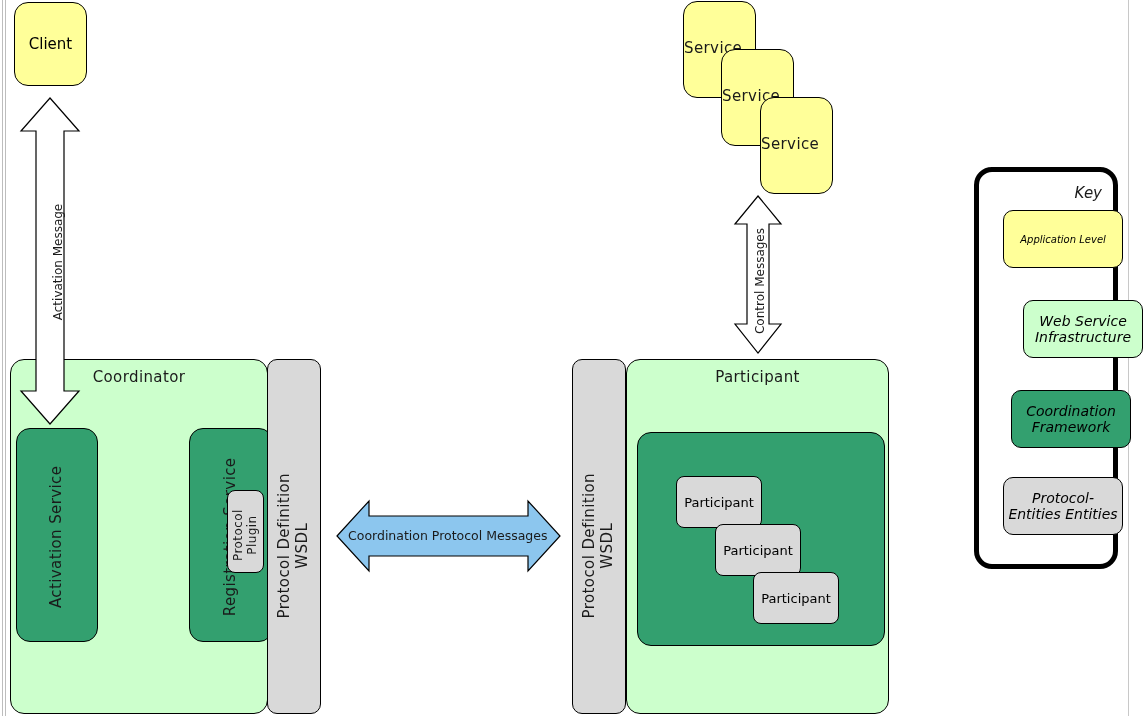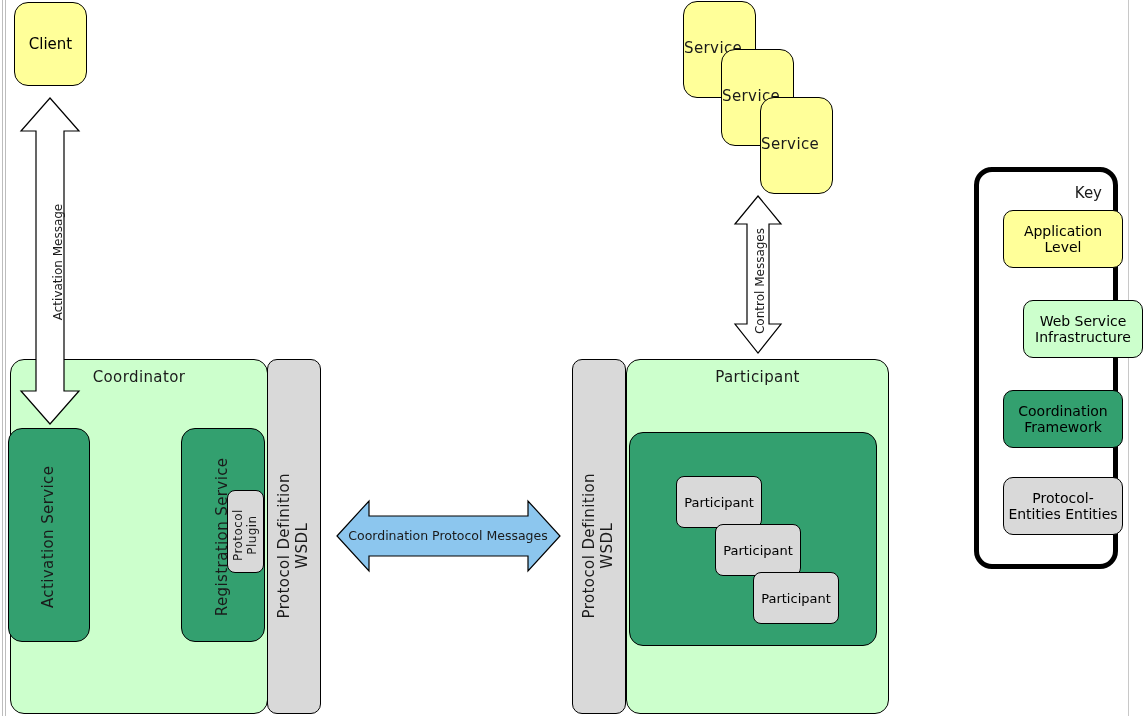--- a/index.html
+++ b/index.html
@@ -15,21 +15,21 @@
   
   .edge-rule{position:absolute;top:0;width:1px;height:716px;background:#bdbdbd;}
 
   .box{position:absolute;box-sizing:border-box;border:1px solid #000;}
   .r-lg{border-radius:14px;}
   .r-md{border-radius:10px;}
   .r-sm{border-radius:8px;}
 
   .yellow{background:#ffff99;}
   .lgreen{background:#ccffcc;}
-  .dgreen{background:#33a06f;}
+  .dgreen{background:#33a06f;margin-left:8px;}
   .grey{background:#d9d9d9;}
 
   .lbl{
     position:absolute;
     color:#1a1a1a;
     letter-spacing:0.4px;
     white-space:pre;
     line-height:1.18;
   }
   .center-lbl{
@@ -120,24 +120,24 @@
   <div class="box r-sm grey fbox" style="left:676px;top:476px;width:86px;height:52px;font-size:13px;">
     <span>Participant</span>
   </div>
   <div class="box r-sm grey fbox" style="left:715px;top:524px;width:86px;height:52px;font-size:13px;">
     <span>Participant</span>
   </div>
   <div class="box r-sm grey fbox" style="left:753px;top:572px;width:86px;height:52px;font-size:13px;">
     <span>Participant</span>
   </div>
 
-  <div class="keypanel" style="left:974px;top:167px;width:144px;height:402px;">
+  <div class="keypanel" style="left:974px;top:167px;width:144px;height:402px;font-style:italic;">
     <span class="key-title" style="right:11px;top:12px;font-size:15px;">Key</span>
 
-    <div class="box r-md yellow fbox" style="left:24px;top:38px;width:120px;height:58px;font-size:14px;">
+    <div class="box r-md yellow fbox" style="left:24px;top:38px;width:120px;height:58px;font-size:10px;">
       <span>Application
 Level</span>
     </div>
     <div class="box r-md lgreen fbox" style="left:24px;top:128px;width:120px;height:58px;font-size:14px;margin-left:20px;">
       <span>Web Service
 Infrastructure</span>
     </div>
     <div class="box r-md dgreen fbox" style="left:24px;top:218px;width:120px;height:58px;font-size:14px;">
       <span>Coordination
 Framework</span>
@@ -154,15 +154,15 @@
 
     <polygon class="arrow-white" points="758,196 781,224 769,224 769,324 781,324 758,353 735,324 747,324 747,224 735,224"></polygon>
 
     <polygon class="arrow-blue" points="337,536 369,501 369,516 528,516 528,501 560,536 528,571 528,556 369,556 369,571"></polygon>
   </svg>
 
   <span class="arrow-lbl vert" style="left:-22px;right:0;top:255px;width:160px;font-size:12px;text-align:center;">Activation Message</span>
 
   <span class="arrow-lbl vert" style="left:700px;top:274px;width:120px;font-size:12px;text-align:center;">Control Messages</span>
 
-  <span class="arrow-lbl" style="left:348px;top:528px;width:200px;font-size:12.5px;text-align:center;">Coordination Protocol Messages</span>
+  <span class="arrow-lbl" style="left:348px;top:528px;width:200px;font-size:12.5px;text-align:left;">Coordination Protocol Messages</span>
 
 </div>
 
 </body></html>

